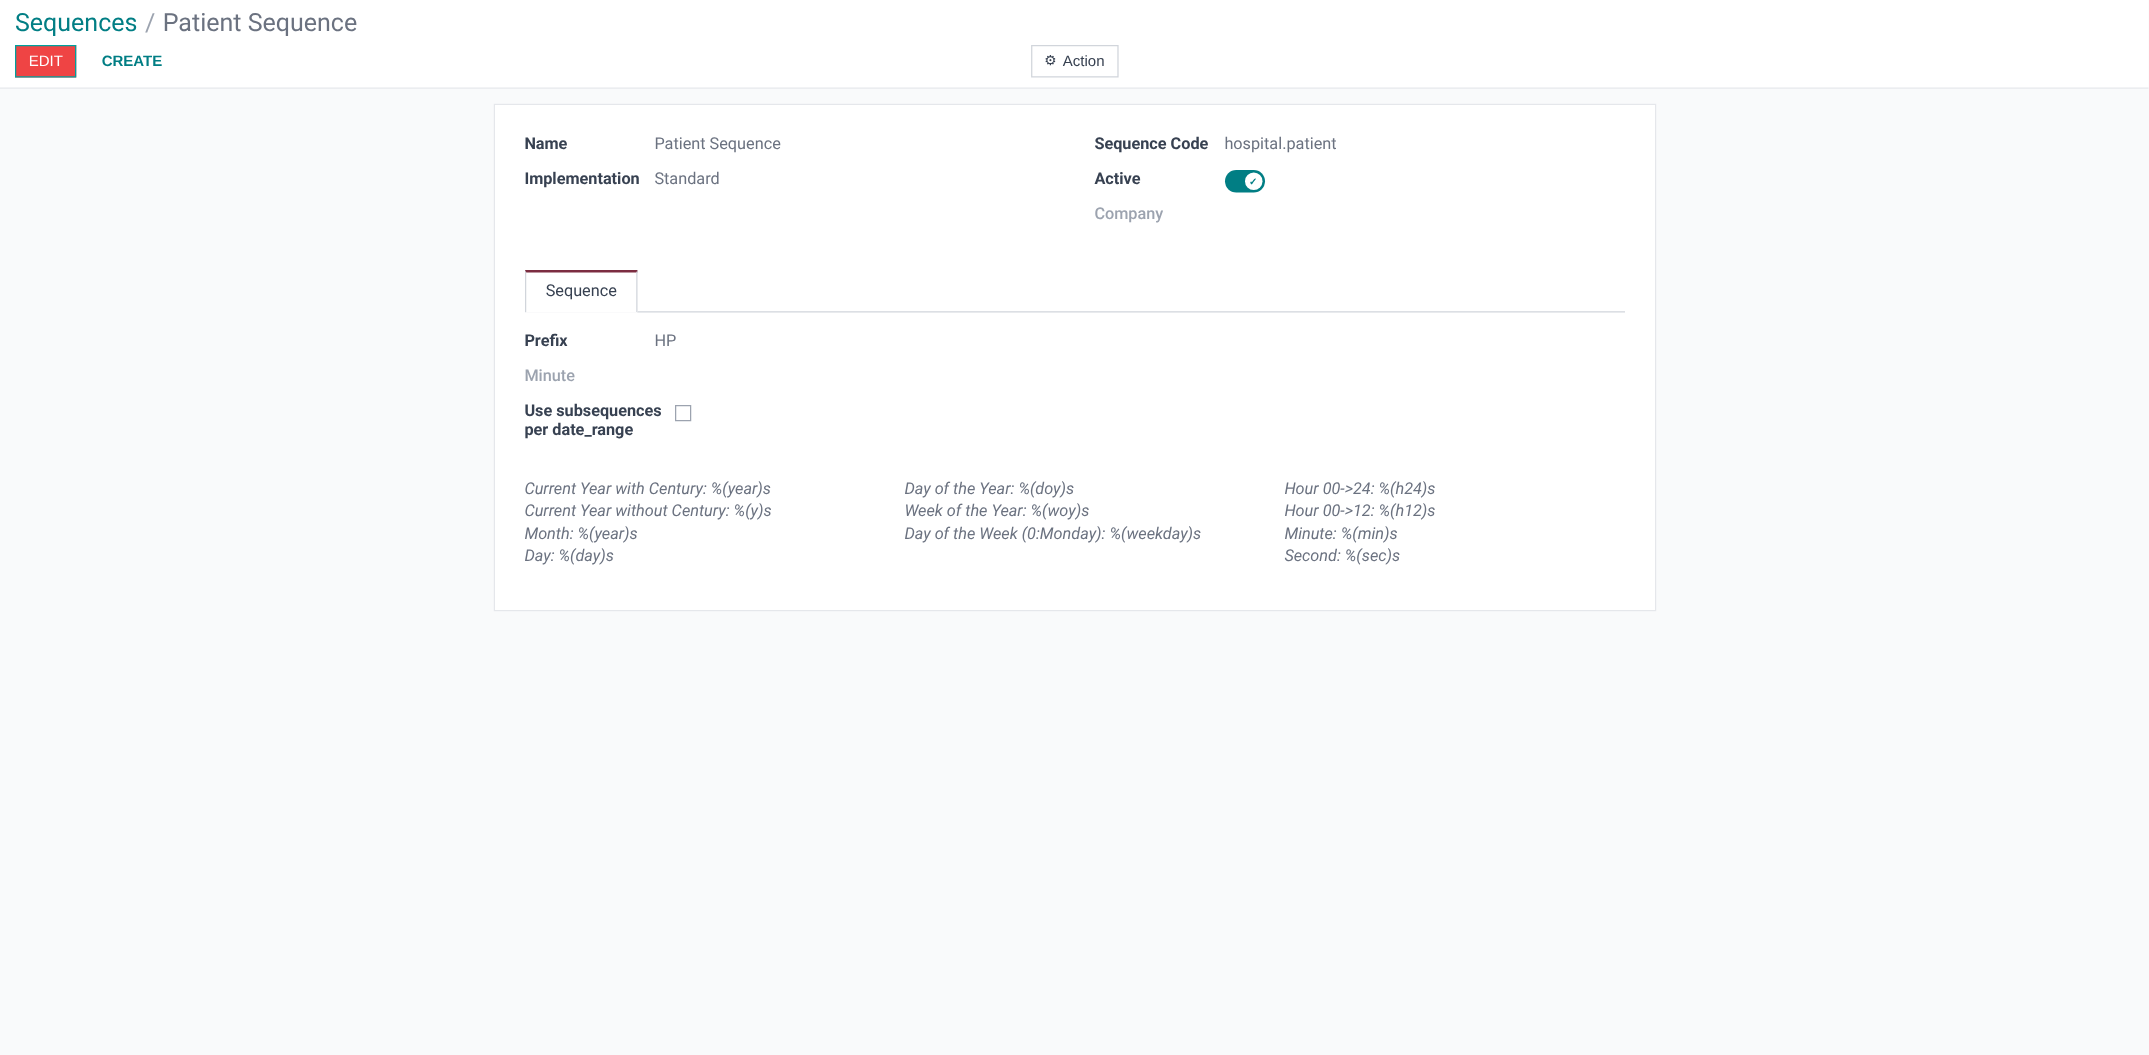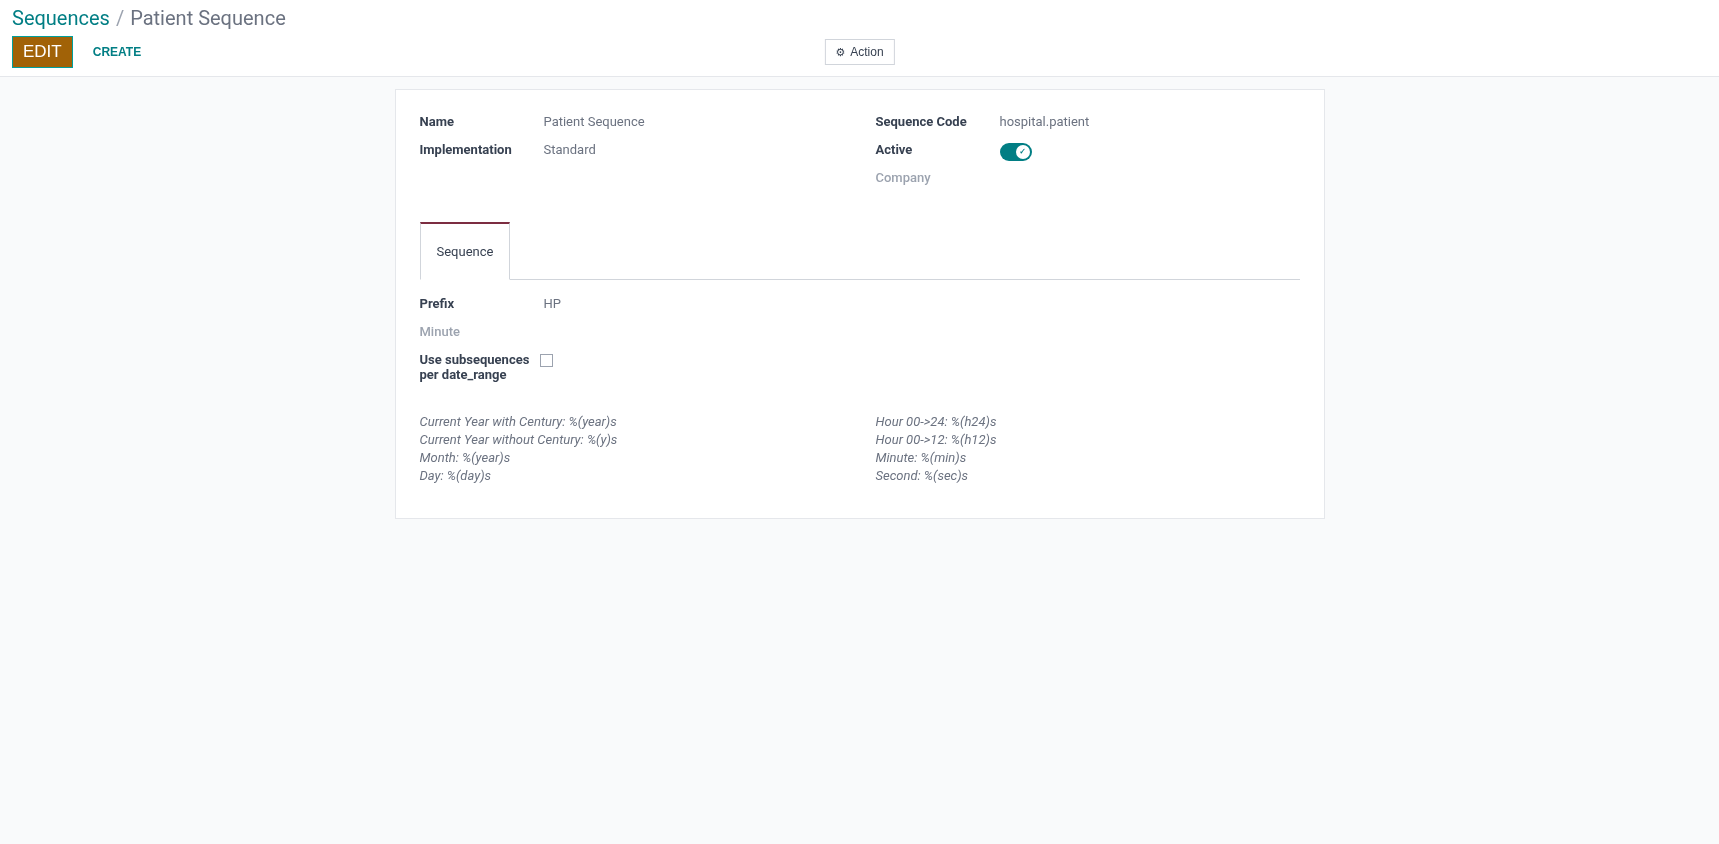--- a/index.html
+++ b/index.html
@@ -40,25 +40,25 @@
       align-items: center;
       padding-bottom: 8px;
       position: relative;
     }
     .toolbar-left {
       display: flex;
       align-items: center;
       gap: 12px;
     }
     .btn-edit {
-      background: #a16207;
+      background: #ef4444;
       color: #ffffff;
       border: 1px solid #00a09d;
       padding: 5px 10px;
-      font-size: 17px;
+      font-size: 12px;
       font-weight: 500;
       cursor: pointer;
       text-transform: uppercase;
     }
     .btn-create {
       background: transparent;
       color: #017e84;
       border: none;
       padding: 5px 8px;
       font-size: 12px;
@@ -105,21 +105,21 @@
     .form-col {
       flex: 1;
     }
     .field-row {
       display: flex;
       align-items: flex-start;
       margin-bottom: 8px;
       min-height: 20px;
     }
     .field-label {
-      width: 124px;
+      width: 104px;
       font-weight: 700;
       color: #374151;
       font-size: 13px;
       flex-shrink: 0;
     }
     .field-label.muted {
       color: #9ca3af;
       font-weight: 500;
     }
     .field-value {
@@ -149,21 +149,21 @@
       color: #017e84;
       font-size: 8px;
       font-weight: bold;
     }
     .tabs {
       display: flex;
       border-bottom: 1px solid #d1d5db;
       margin-bottom: 16px;
     }
     .tab {
-      padding: 20px 16px;
+      padding: 8px 16px;
       font-size: 13px;
       color: #374151;
       border: 1px solid #d1d5db;
       border-bottom: 1px solid #ffffff;
       border-top: 2px solid #7c2d41;
       background: #fff;
       margin-bottom: -1px;
       cursor: pointer;
     }
     .checkbox-input {
@@ -274,20 +274,25 @@
     </div>
 
     <div class="legend-cols">
       <div class="legend-col">
         <div>Current Year with Century: %(year)s</div>
         <div>Current Year without Century: %(y)s</div>
         <div>Month: %(year)s</div>
         <div>Day: %(day)s</div>
       </div>
       <div class="legend-col">
+        <div>Day of the Year: %(doy)s</div>
+        <div>Week of the Year: %(woy)s</div>
+        <div>Day of the Week (0:Monday): %(weekday)s</div>
+      </div>
+      <div class="legend-col">
         <div>Hour 00-&gt;24: %(h24)s</div>
         <div>Hour 00-&gt;12: %(h12)s</div>
         <div>Minute: %(min)s</div>
         <div>Second: %(sec)s</div>
       </div>
     </div>
 
   </div>
 </div>
 

